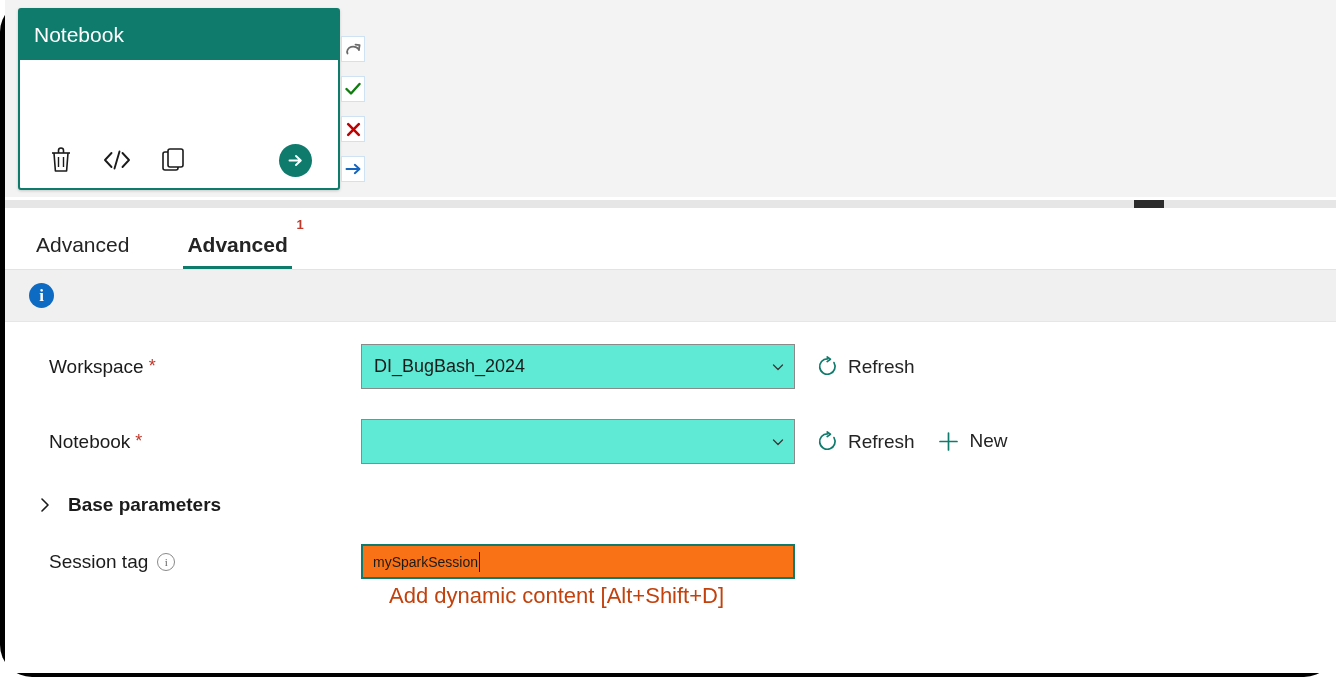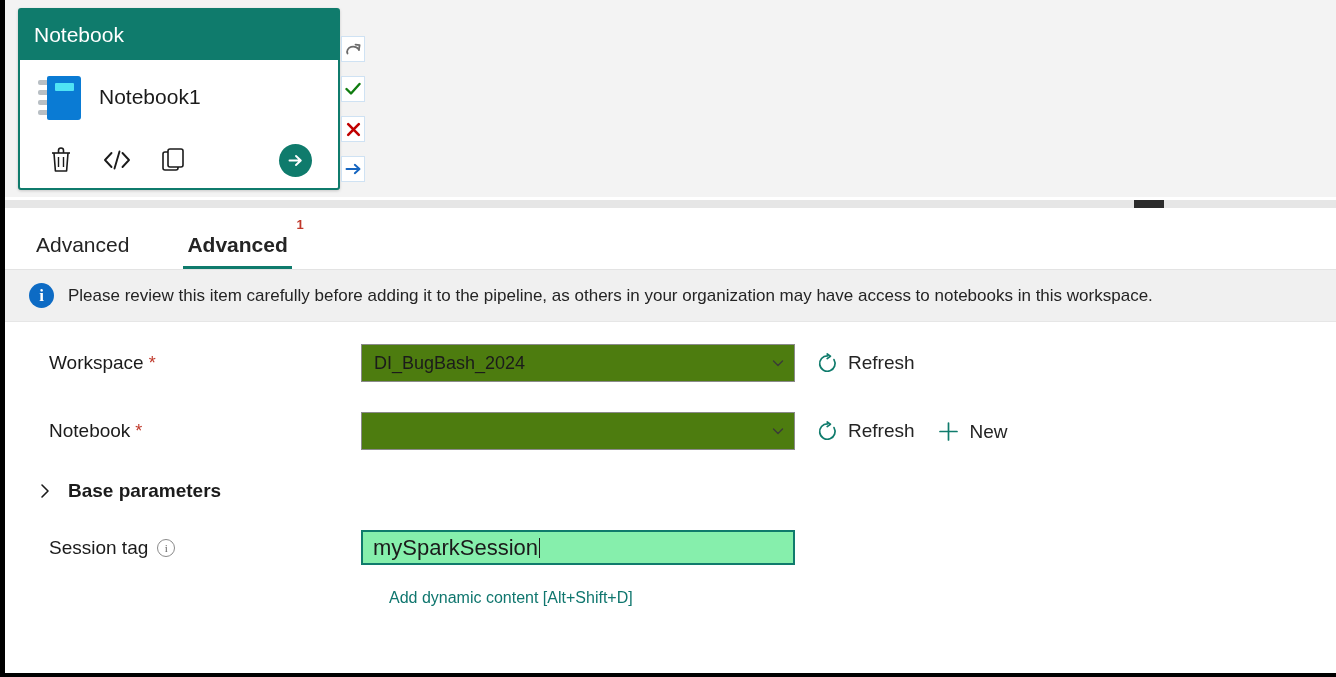--- a/index.html
+++ b/index.html
@@ -16,20 +16,21 @@
   }
 
   
   #screen {
     position: absolute;
     inset: 0;
     border-left: 5px solid #000000;
     border-bottom: 4px solid #000000;
     box-sizing: border-box;
     background: #ffffff;
+    border-radius: 32px;
   }
 
   
   #canvas {
     position: absolute;
     left: 0; top: 0;
     width: 1331px;
     height: 197px;
     background: #f3f3f3;
   }
@@ -258,39 +259,39 @@
     border: 1px solid #8a8a8a;
     border-radius: 50%;
     color: #5e5e5e;
     font-size: 11px;
     font-family: "Liberation Serif", serif;
     margin-left: 9px;
     cursor: pointer;
   }
   .dropdown {
     width: 434px;
-    height: 38px;
+    height: 45px;
     border: 1px solid #8a8a8a;
-    background: #4d7c0f;
+    background: #5eead4;
     display: flex;
     align-items: center;
     padding: 0 9px 0 12px;
     box-sizing: border-box;
     font-size: 18px;
     color: #1b1b1b;
     cursor: pointer;
   }
   .dropdown .val { flex: 1 1 auto; }
   .chev {
     width: 14px; height: 14px;
     flex: 0 0 auto;
   }
   .link-btn {
     display: flex;
-    align-items: flex-end;
+    align-items: flex-start;
     margin-left: 22px;
     font-size: 19px;
     color: #242424;
     cursor: pointer;
   }
   .link-btn .gl { margin-right: 10px; display:flex; }
 
   
   .section-row {
     display: flex;
@@ -308,71 +309,60 @@
   .section-row .sec-label {
     font-size: 19px;
     color: #1b1b1b;
   }
 
   
   .text-input {
     width: 434px;
     height: 35px;
     border: 2px solid #0f7b6c;
-    background: #86efac;
+    background: #f97316;
     display: flex;
     align-items: center;
     padding: 0 10px;
     box-sizing: border-box;
-    font-size: 22px;
+    font-size: 14px;
     color: #1b1b1b;
     cursor: text;
   }
   .caret {
     display: inline-block;
     width: 1px;
     height: 20px;
     background: #1b1b1b;
     margin-left: 1px;
   }
   #dynamic-link {
     margin-left: 384px;
     margin-top: -14px;
-    font-size: 16px;
-    color: #0f766e;
+    font-size: 22px;
+    color: #c2410c;
     cursor: pointer;
     display: inline-block;
   }
 </style>
 </head>
 <body>
 
 <div id="screen">
 
   <div id="canvas">
 
     <div id="activity-card">
 
       <div id="card-header">
         <span>Notebook</span>
       </div>
 
       <div id="card-body">
 
-        <div id="card-name-row">
-          <span class="nb-icon">
-            <span class="ring" style="top:6px;"></span>
-            <span class="ring" style="top:16px;"></span>
-            <span class="ring" style="top:26px;"></span>
-            <span class="ring" style="top:36px;"></span>
-            <span class="cover"></span>
-            <span class="label"></span>
-          </span>
-          <span id="card-title-text">Notebook1</span>
-        </div>
 
         <div id="card-actions">
 
           <span class="act-btn">
             <svg width="26" height="28" viewBox="0 0 26 28">
               <path d="M4 7 H22" stroke="#1b1b1b" stroke-width="1.6" fill="none"></path>
               <path d="M6 7 L7.4 25 H18.6 L20 7" stroke="#1b1b1b" stroke-width="1.6" fill="none" stroke-linejoin="round"></path>
               <path d="M10.5 7 V4.5 A2.5 2.5 0 0 1 15.5 4.5 V7" stroke="#1b1b1b" stroke-width="1.6" fill="none"></path>
               <path d="M10.5 11 V21 M15.5 11 V21" stroke="#1b1b1b" stroke-width="1.4" fill="none"></path>
             </svg>
@@ -444,21 +434,20 @@
         <span>Advanced</span>
       </div>
       <div class="tab active">
         <span>Advanced</span>
         <span class="tab-badge">1</span>
       </div>
     </div>
 
     <div id="info-bar">
       <span id="info-icon">i</span>
-      <span id="info-text">Please review this item carefully before adding it to the pipeline, as others in your organization may have access to notebooks in this workspace.</span>
     </div>
 
     <div id="form">
 
       
       <div class="field-row">
         <div class="field-label">
           <span>Workspace</span>
           <span class="req">*</span>
         </div>
@@ -514,21 +503,21 @@
       <div class="section-row">
         <svg class="sec-chev" viewBox="0 0 18 18">
           <path d="M6 3 L12 9 L6 15" stroke="#1b1b1b" stroke-width="1.6" fill="none" stroke-linecap="round" stroke-linejoin="round"></path>
         </svg>
         <span class="sec-label">Base parameters</span>
       </div>
 
       
 
       
-      <div class="field-row" style="margin-bottom:24px;">
+      <div class="field-row" style="margin-bottom:10px;">
         <div class="field-label">
           <span>Session tag</span>
           <span class="info-circle">i</span>
         </div>
         <div class="text-input">
           <span>mySparkSession</span>
             <span class="caret"></span>
         </div>
       </div>
 

